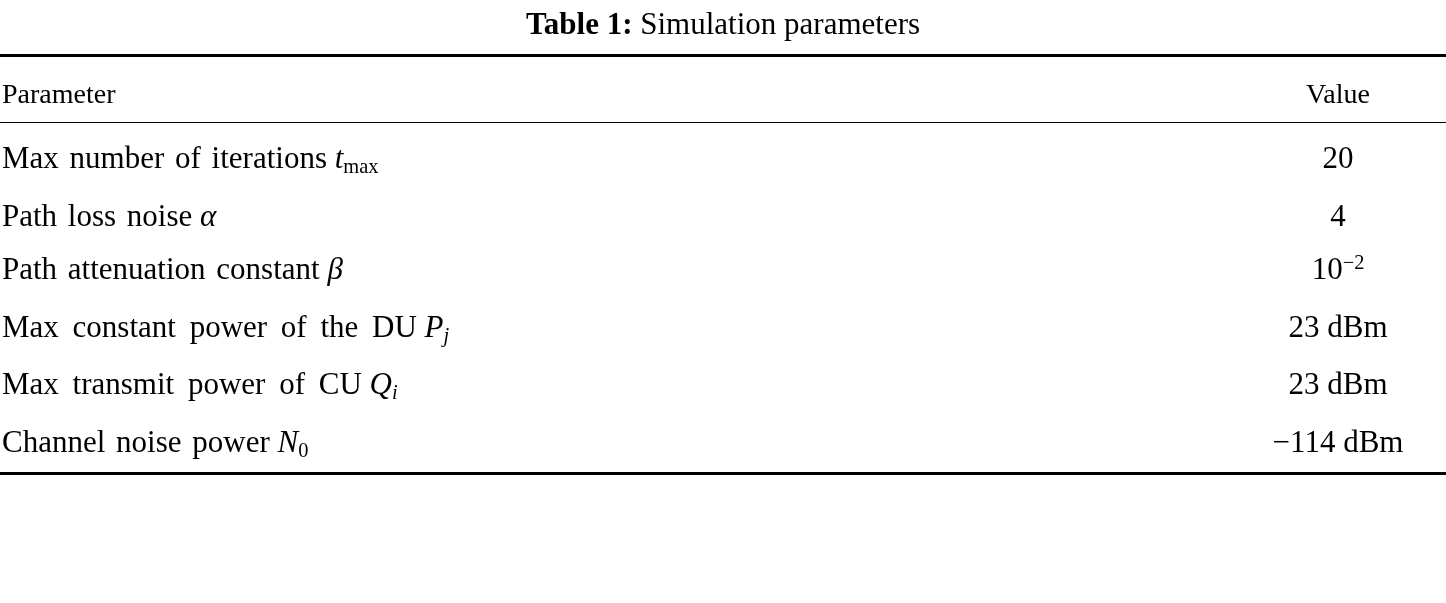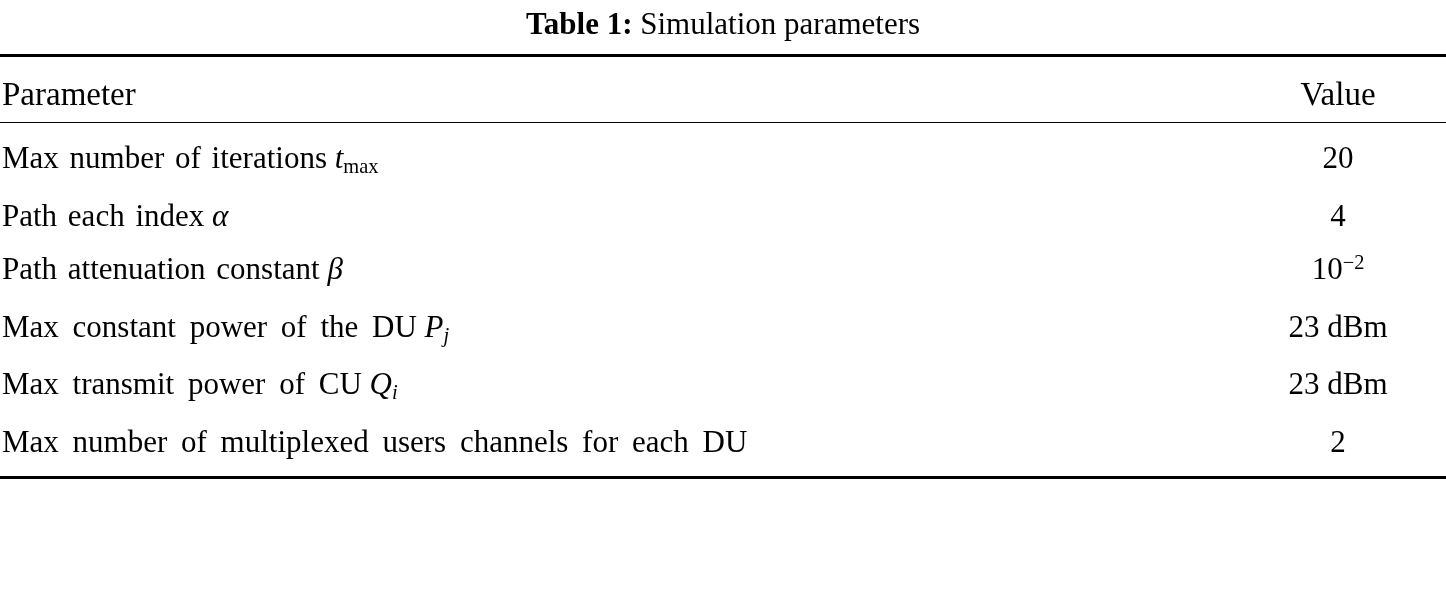--- a/index.html
+++ b/index.html
@@ -56,21 +56,21 @@
     width: 1228px;
     padding-left: 2px;
   }
   table.params th.c2, table.params td.c2 {
     width: 216px;
     text-align: center;
   }
   .head-row th {
     height: 56px;
     line-height: 56px;
-    font-size: 33px;
+    font-size: 28px;
   }
   .body-row td {
     height: 53.5px;
     line-height: 53.5px;
     font-size: 31px;
     white-space: nowrap;
   }
   .head-gap-top { height: 9px; }
   .body-gap-top { height: 8px; }
   .body-gap-bot { height: 8px; }
@@ -135,21 +135,21 @@
       <td class="c1">
         <div class="body-gap-top"></div>
         <span class="spaced">Max number of iterations</span>
         <i class="mathvar">t</i><span class="sub-up">max</span>
       </td>
       <td class="c2"><span>20</span></td>
     </tr>
 
     <tr class="body-row">
       <td class="c1">
-        <span class="spaced">Path each index</span>
+        <span class="spaced">Path loss noise</span>
         <i class="mathvar">α</i>
       </td>
       <td class="c2"><span>4</span></td>
     </tr>
 
     <tr class="body-row">
       <td class="c1">
         <span class="spaced">Path attenuation constant</span>
         <i class="mathvar">β</i>
       </td>
@@ -166,26 +166,26 @@
 
     <tr class="body-row">
       <td class="c1">
         <span class="spaced-wide">Max transmit power of CU</span>
         <i class="mathvar">Q</i><sub><i class="mathvar">i</i></sub>
       </td>
       <td class="c2"><span>23 dBm</span></td>
     </tr>
 
 
-
     <tr class="body-row">
       <td class="c1">
-        <span class="spaced-wide">Max number of multiplexed users channels for each DU</span>
-        <div class="body-gap-bot"></div>
+        <span class="spaced">Channel noise power</span>
+        <i class="mathvar">N</i><sub>0</sub>
       </td>
-      <td class="c2"><span>2</span></td>
+      <td class="c2"><span>−114 dBm</span></td>
     </tr>
+
   </tbody>
     </table>
 
   <div class="rule-thick"></div>
 
 </div>
 
 </body></html>

